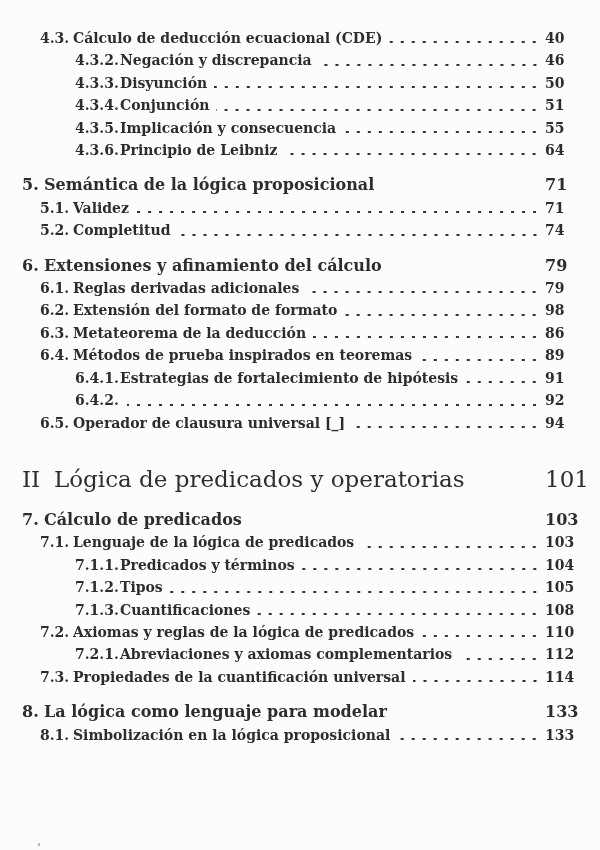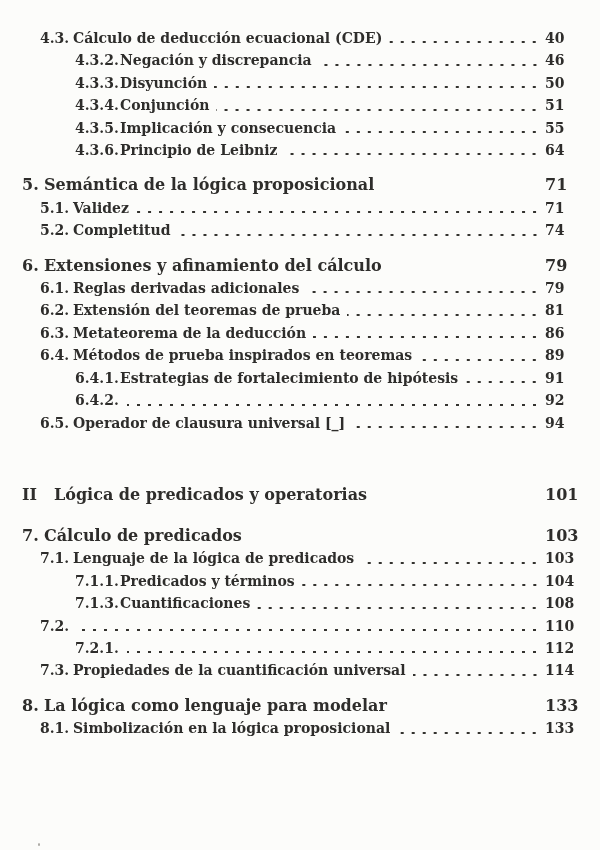--- a/index.html
+++ b/index.html
@@ -50,24 +50,24 @@
   .row-section .num { width: 33px; }
   .row-subsection { padding-left: 53px; }
   .row-subsection .num { width: 45px; }
   .row-chapter {
     font-weight: bold;
     font-size: 16px;
     margin-top: 13px;
   }
   .row-chapter .num { width: 22px; }
   .row-part {
-    font-weight: bold;
-    font-size: 16px;
+    font-weight: normal;
+    font-size: 23px;
     line-height: 26px;
-    margin-top: 48px;
+    margin-top: 32px;
     margin-bottom: 17px;
   }
   .row-part .num { width: 32px; }
   .scan-speck {
     position: absolute;
     left: 38px;
     top: 843px;
     width: 2px;
     height: 3px;
     background: #a9a7a2;
@@ -140,23 +140,23 @@
         <span class="pnum">79</span>
       </div>
       <div class="row row-section">
         <span class="num">6.1.</span>
         <span class="title">Reglas derivadas adicionales</span>
         <span class="leader dotted"></span>
         <span class="pnum">79</span>
       </div>
       <div class="row row-section">
         <span class="num">6.2.</span>
-        <span class="title">Extensión del teoremas de prueba</span>
-        <span class="leader dotted"></span>
-        <span class="pnum">81</span>
+        <span class="title">Extensión del formato de formato</span>
+        <span class="leader dotted"></span>
+        <span class="pnum">98</span>
       </div>
       <div class="row row-section">
         <span class="num">6.3.</span>
         <span class="title">Metateorema de la deducción</span>
         <span class="leader dotted"></span>
         <span class="pnum">86</span>
       </div>
       <div class="row row-section">
         <span class="num">6.4.</span>
         <span class="title">Métodos de prueba inspirados en teoremas</span>
@@ -198,32 +198,40 @@
         <span class="leader dotted"></span>
         <span class="pnum">103</span>
       </div>
       <div class="row row-subsection">
         <span class="num">7.1.1.</span>
         <span class="title">Predicados y términos</span>
         <span class="leader dotted"></span>
         <span class="pnum">104</span>
       </div>
       <div class="row row-subsection">
+        <span class="num">7.1.2.</span>
+        <span class="title">Tipos</span>
+        <span class="leader dotted"></span>
+        <span class="pnum">105</span>
+      </div>
+      <div class="row row-subsection">
         <span class="num">7.1.3.</span>
         <span class="title">Cuantificaciones</span>
         <span class="leader dotted"></span>
         <span class="pnum">108</span>
       </div>
       <div class="row row-section">
         <span class="num">7.2.</span>
+        <span class="title">Axiomas y reglas de la lógica de predicados</span>
         <span class="leader dotted"></span>
         <span class="pnum">110</span>
       </div>
       <div class="row row-subsection">
         <span class="num">7.2.1.</span>
+        <span class="title">Abreviaciones y axiomas complementarios</span>
         <span class="leader dotted"></span>
         <span class="pnum">112</span>
       </div>
       <div class="row row-section">
         <span class="num">7.3.</span>
         <span class="title">Propiedades de la cuantificación universal</span>
         <span class="leader dotted"></span>
         <span class="pnum">114</span>
       </div>
       <div class="row row-chapter">

